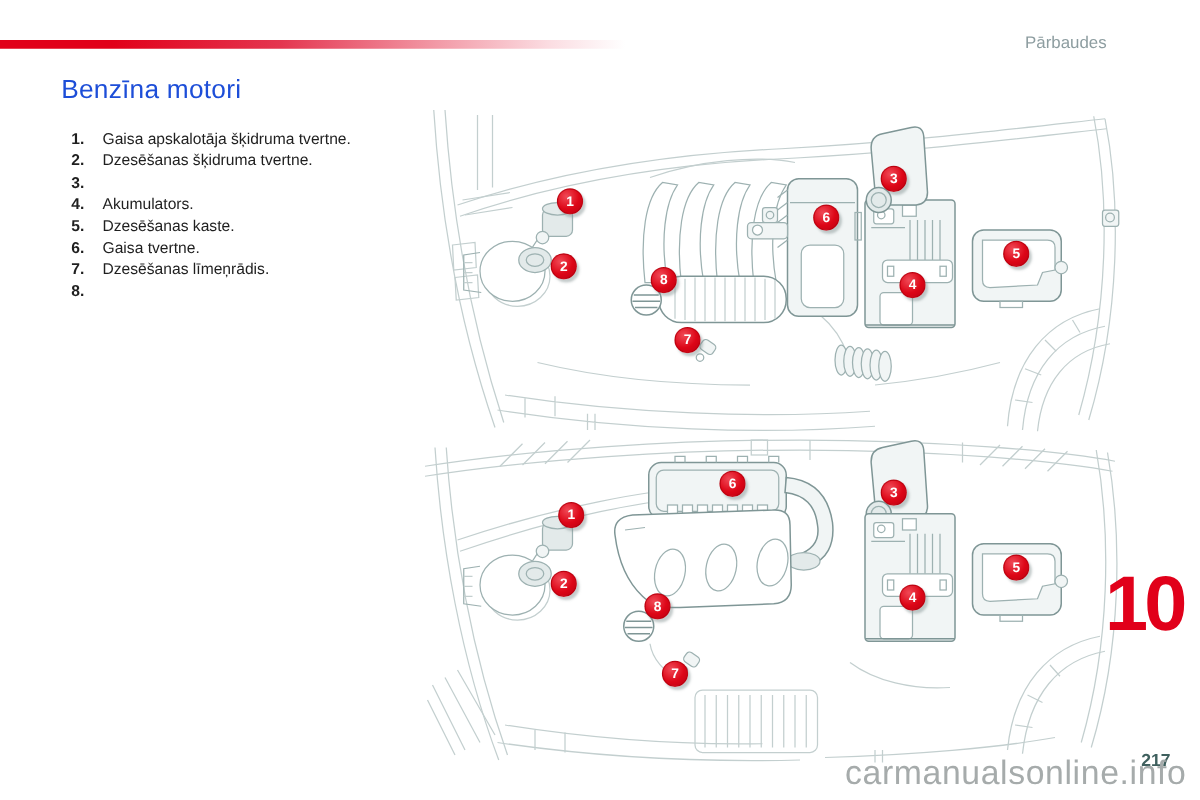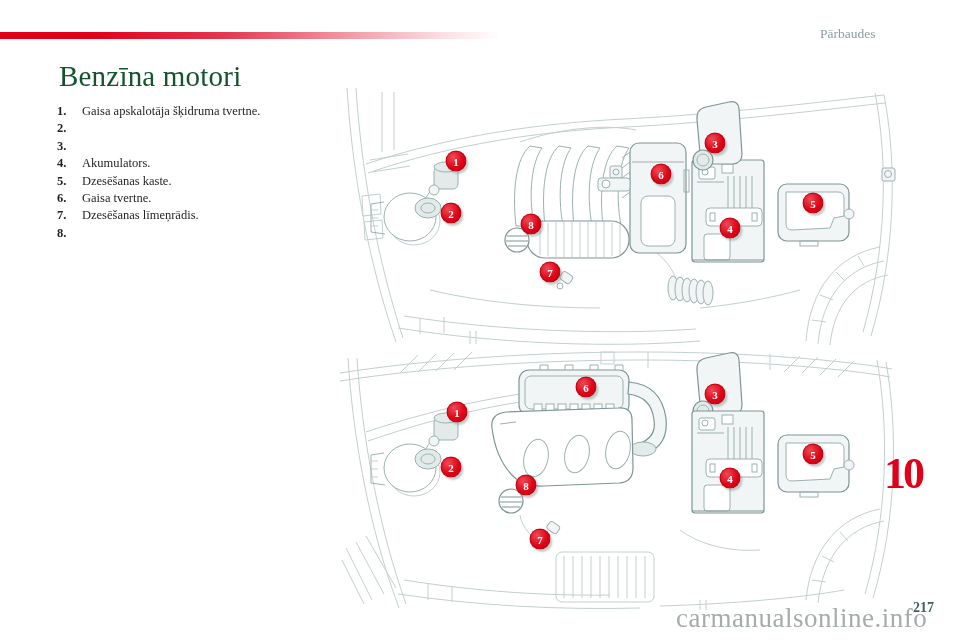--- a/index.html
+++ b/index.html
@@ -1,43 +1,43 @@
 <!DOCTYPE html>
 <html><head>
 <meta charset="utf-8">
 <style>
   html,body{margin:0;padding:0;background:#fff;}
   .page{position:relative;width:960px;height:636px;background:#fff;overflow:hidden;
-        font-family:Liberation Serif, serif;border-radius:14px;}
+        font-family:Liberation Sans, sans-serif;border-radius:14px;}
   
   .red-rule{position:absolute;left:0;top:32px;width:500px;height:7px;
     background:linear-gradient(to right,#e1001a 0%,#e1001a 18%,#e43650 45%,#f29aa7 70%,#fbdde2 88%,#ffffff 100%);}
   .header-label{position:absolute;left:820px;top:26px;font-size:13.5px;color:#8d9da0;}
   
-  .doc-title{position:absolute;left:59px;top:60px;font-size:29px;color:#14532d;letter-spacing:.2px;}
+  .doc-title{position:absolute;left:49px;top:60px;font-size:21px;color:#1d4ed8;letter-spacing:.2px;}
   .legend{position:absolute;left:57px;top:103px;width:300px;}
   .legend-row{display:flex;font-size:12.5px;line-height:17.4px;color:#1f1f1f;}
   .legend-num{width:25px;font-weight:bold;flex:0 0 25px;}
   
   .art,.figure{position:absolute;inset:0;}
   svg{display:block;}
   .s1{stroke:#c3cfcf;fill:none;stroke-width:1;}
   .s2{stroke:#9db1b1;fill:none;stroke-width:1;}
   .s3{stroke:#7f9696;fill:none;stroke-width:1.2;}
   .fw{fill:#ffffff;}
   .fl{fill:#f1f5f5;}
   .fg{fill:#e3eaea;}
   .badge{position:absolute;width:19px;height:19px;border-radius:50%;
     background:radial-gradient(circle at 35% 30%, #f04a57 0%, #dd0617 55%, #bc0012 100%);
     border:1px solid rgba(175,0,12,.65);
     box-shadow:2px 2.5px 2px rgba(125,140,140,.45);
     color:#fff;font-size:11px;font-weight:bold;display:flex;align-items:center;justify-content:center;
     transform:translate(-50%,-50%);}
   
-  .chapter-num{position:absolute;left:884px;top:448px;font-size:44px;font-weight:bold;
+  .chapter-num{position:absolute;left:884px;top:448px;font-size:62px;font-weight:bold;
     color:#e1001a;letter-spacing:-3px;}
   .page-num{position:absolute;left:913px;top:600px;font-size:14px;font-weight:bold;color:#3f605e;z-index:4;}
   .watermark{position:absolute;left:676px;top:603px;font-size:27px;color:#9aa0a0;opacity:.88;
     letter-spacing:.5px;z-index:5;}
 </style>
 </head>
 <body>
 
 <div class="page">
 
@@ -46,20 +46,21 @@
 
   <h1 class="doc-title" style="margin:0;font-weight:normal;">Benzīna motori</h1>
 
   <div class="legend">
       <div class="legend-row">
         <span class="legend-num">1.</span>
         <span>Gaisa apskalotāja šķidruma tvertne.</span>
       </div>
       <div class="legend-row">
         <span class="legend-num">2.</span>
+        <span>Dzesēšanas šķidruma tvertne.</span>
       </div>
       <div class="legend-row">
         <span class="legend-num">3.</span>
       </div>
       <div class="legend-row">
         <span class="legend-num">4.</span>
         <span>Akumulators.</span>
       </div>
       <div class="legend-row">
         <span class="legend-num">5.</span>

